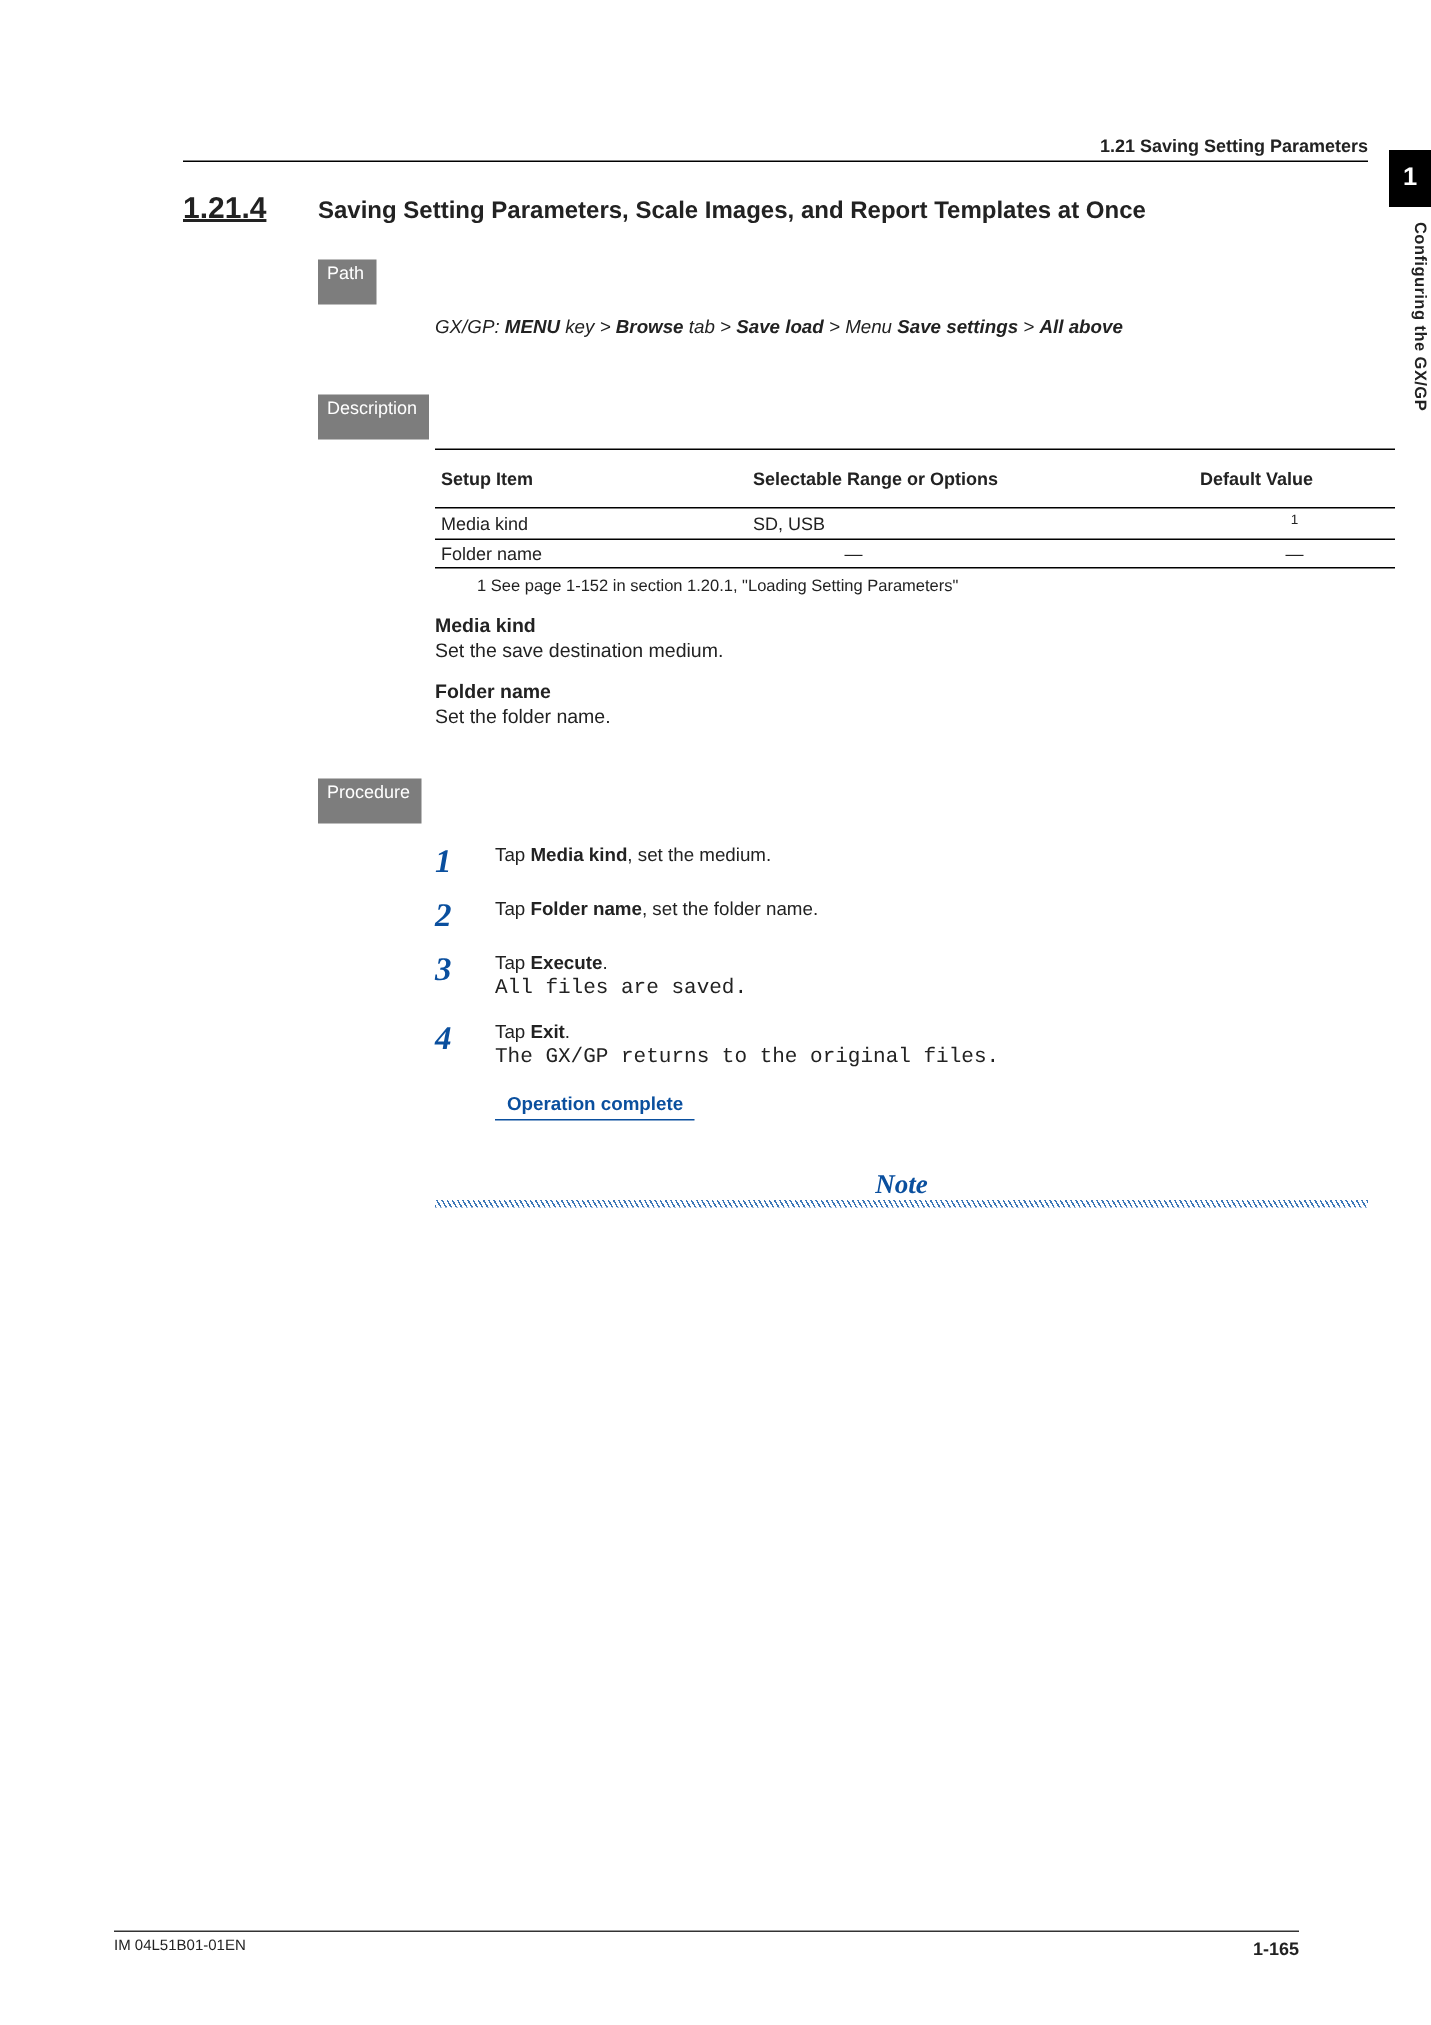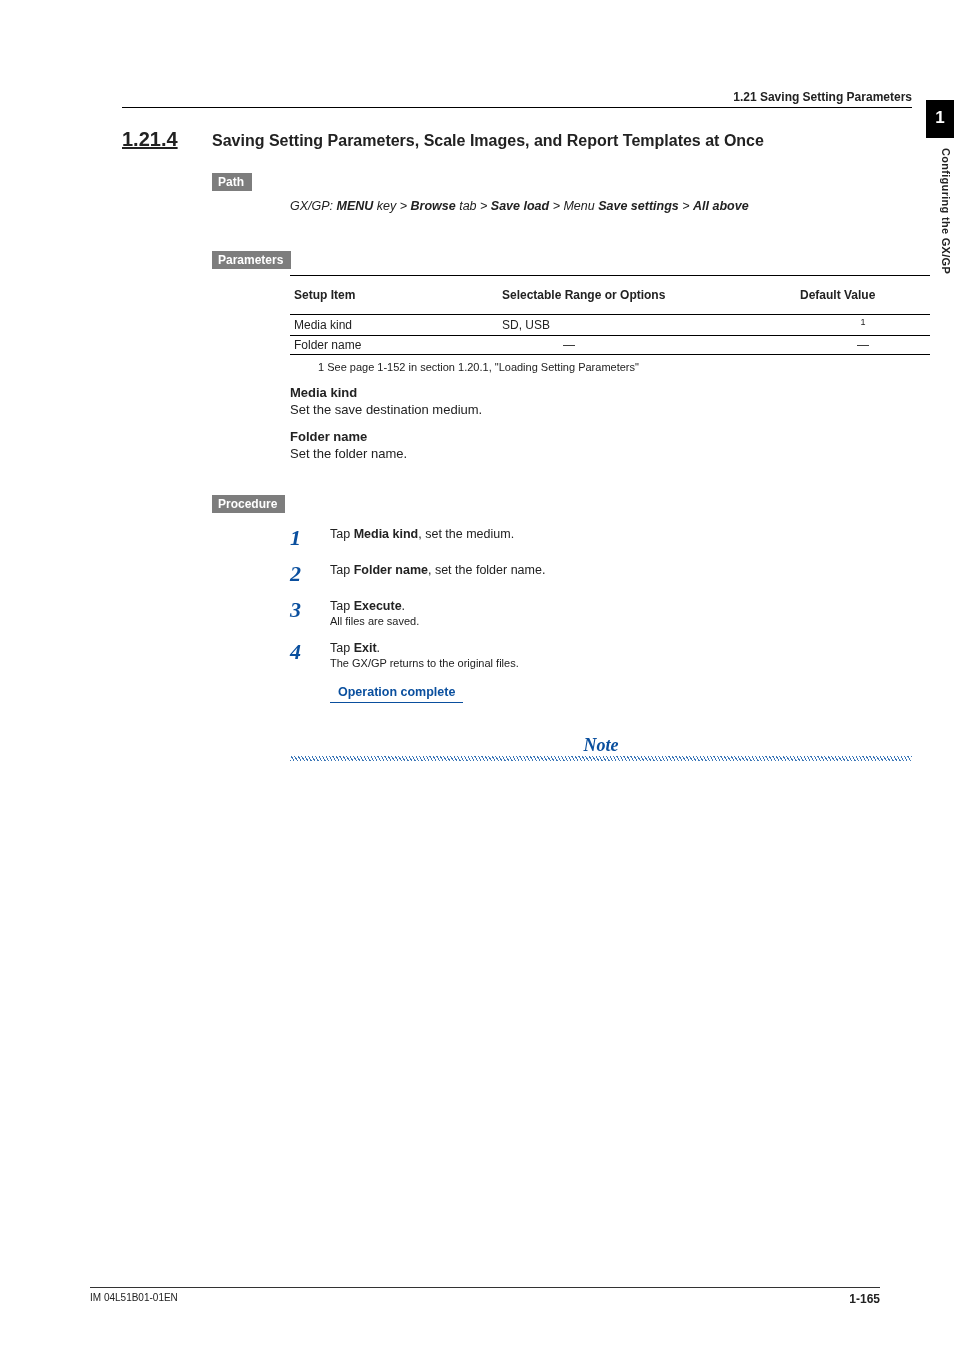--- a/index.html
+++ b/index.html
@@ -49,23 +49,23 @@
     padding-bottom: 3px;
     margin-bottom: 20px;
   }
   .sec-row { display: flex; align-items: baseline; }
   .sec-num { font-weight: bold; font-size: 20px; width: 90px; text-decoration: underline; }
   .sec-title { font-weight: bold; font-size: 16px; }
   .badge {
     display: inline-block;
     background: #7d7d7d;
     color: #fff;
-    font-weight: bold;
+    font-weight: normal;
     font-size: 12px;
-    padding: 2px 8px 2px 6px;
+    padding: 2px 8px 14px 6px;
     margin-top: 22px;
   }
   .path-line { margin: 8px 0 0 78px; font-size: 12.5px; font-style: italic; }
   .path-line b { font-weight: bold; }
   .desc-block { margin-left: 78px; margin-top: 6px; }
   table.setup {
     border-collapse: collapse;
     width: 640px;
     font-size: 12px;
     margin-top: 2px;
@@ -93,21 +93,21 @@
   .step-num {
     font-family: "Times New Roman", serif;
     font-style: italic;
     font-weight: bold;
     font-size: 22px;
     color: #0a4f9e;
     width: 40px;
     line-height: 1;
   }
   .step-body { flex: 1; font-size: 12.5px; }
-  .step-body .small { font-size: 11px; margin-top: 2px; }
+  .step-body .small { font-size: 14px; margin-top: 2px; font-family: Liberation Mono, monospace; }
   .op-complete {
     display: inline-block;
     color: #0a4f9e;
     font-weight: bold;
     font-size: 12.5px;
     border-bottom: 1px solid #0a4f9e;
     padding: 2px 8px 3px 8px;
     margin: 14px 0 0 40px;
   }
   .note-head {
@@ -128,21 +128,21 @@
     font-size: 11.5px;
     margin: 6px 0 4px 14px;
   }
   .note-hatch-bottom {
     height: 5px;
     background: repeating-linear-gradient(60deg, #3d78b8 0, #3d78b8 1px, transparent 1px, transparent 3px);
   }
   .footer {
     position: absolute;
     bottom: 44px;
-    left: 90px;
+    left: 76px;
     width: 790px;
     border-top: 0.7px solid #333;
     font-size: 10px;
     padding-top: 4px;
   }
   .footer .right { float: right; font-weight: bold; font-size: 12px; }
 </style>
 </head>
 <body>
 
@@ -161,21 +161,21 @@
   </div>
 
   <div style="margin-left:90px;">
     <span class="badge">Path</span>
     <div class="path-line">
       <span>GX/GP: </span><b>MENU</b><span> key &gt; </span><b>Browse</b><span> tab &gt; </span><b>Save load</b><span> &gt; Menu </span><b>Save settings</b><span> &gt; </span><b>All above</b>
     </div>
   </div>
 
   <div style="margin-left:90px; margin-top:16px;">
-    <span class="badge">Parameters</span>
+    <span class="badge">Description</span>
     <div class="desc-block">
       <table class="setup">
         <tbody>
             <tr>
           <th style="width:200px;">Setup Item</th>
           <th style="width:290px;">Selectable Range or Options</th>
           <th>Default Value</th>
         </tr>
         <tr>
           <td>Media kind</td>

